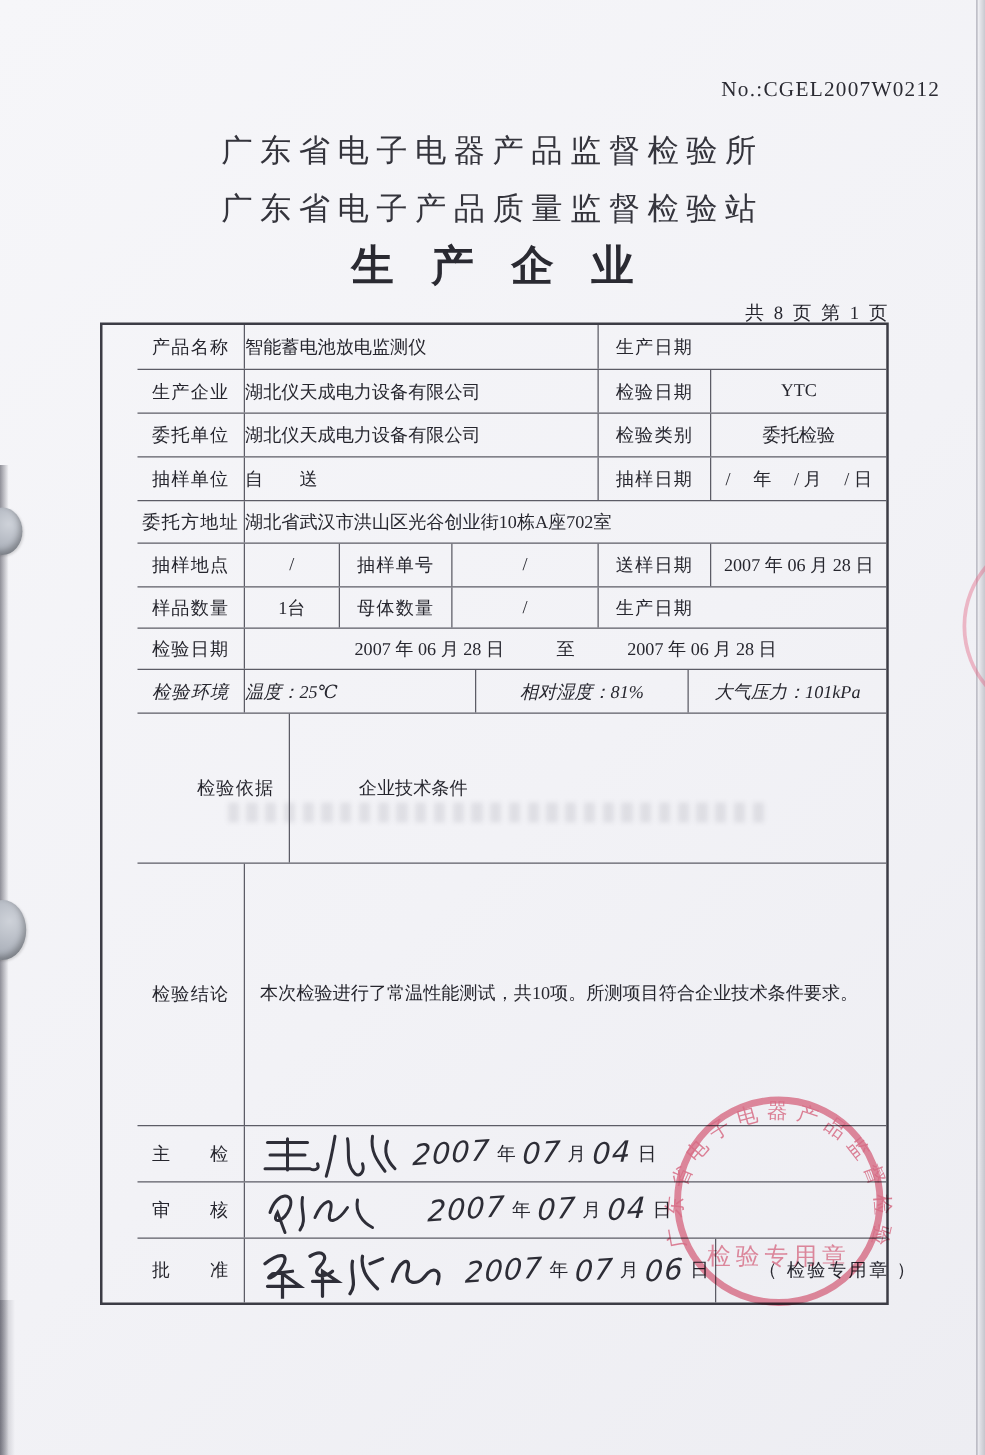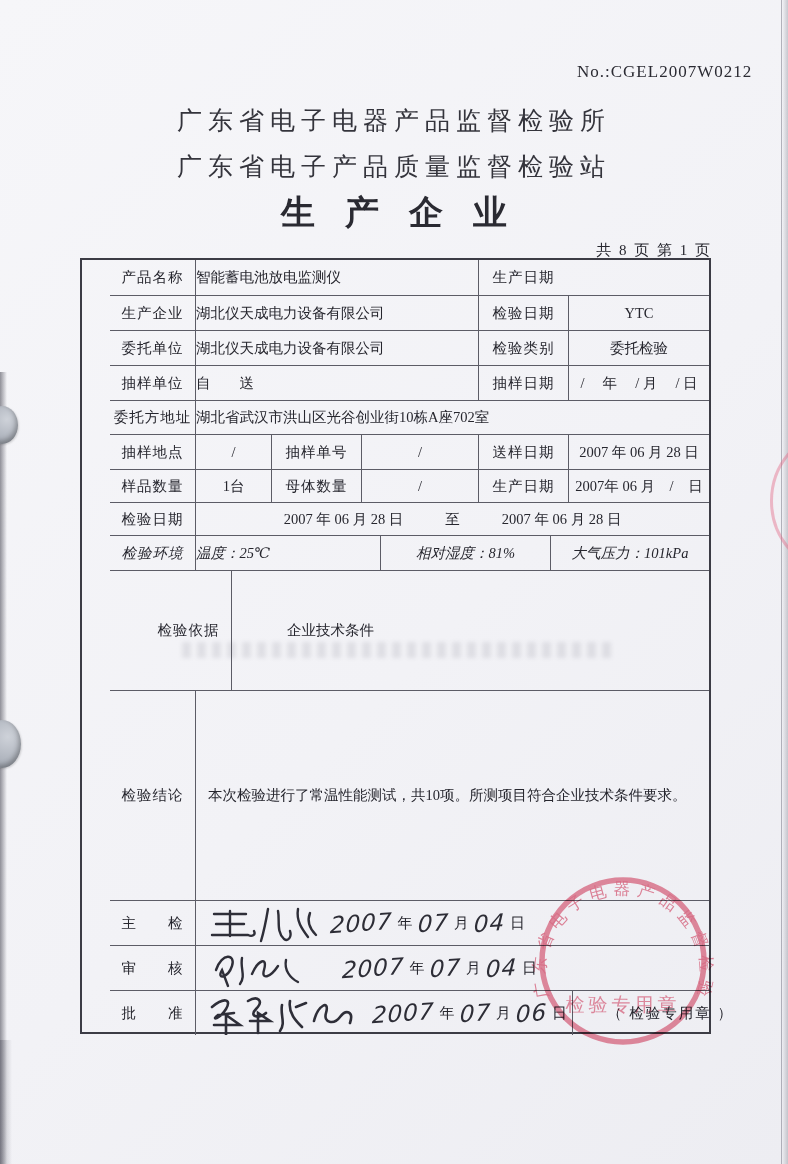--- a/index.html
+++ b/index.html
@@ -49,21 +49,21 @@
   .lab { justify-content:center; letter-spacing:1px; }
   .val-l { }
   .val-c { justify-content:center; }
   .cols4 { grid-template-columns:85px 283px 90px auto; }
   .cols2 { grid-template-columns:85px auto; }
   .cols6 { grid-template-columns:85px 76px 90px 117px 90px auto; }
   .cols-env { grid-template-columns:85px 185px 170px auto;font-style:italic; }
   .cols-last { grid-template-columns:85px auto 196px; }
   .h35 { height:35px; } .h34 { height:34px; } .h33 { height:33px; }
   .h-dep { height:120px;padding-left:36px; } .h-con { height:210px; }
-  .h-sig { height:45px; } .h-sig-l { height:42px; }
+  .h-sig { height:45px; } .h-sig-l { height:52px; }
   .dep-val { padding-left:55px; }
   .con-val { padding:10px 18px 10px 12px; line-height:1.6; }
   .date-row-val { justify-content:center; gap:42px; }
 
   
   .sig-cell { padding-left:10px; gap:6px; overflow:visible; }
   .sig-svg { flex:0 0 auto; }
   .hw { font-family:"DejaVu Sans",sans-serif; font-style:italic; font-size:23px;
     color:#2d2d36; display:inline-block; transform:rotate(-4deg) skewX(-7deg);
     letter-spacing:1px; }
@@ -136,21 +136,20 @@
       <div class="lab">送样日期</div>
       <div class="val-c">2007 年 06 月 28 日</div>
     </div>
 
     <div class="t-row cols6 h33">
       <div class="lab">样品数量</div>
       <div class="val-c">1台</div>
       <div class="lab">母体数量</div>
       <div class="val-c">/</div>
       <div class="lab">生产日期</div>
-      <div class="val-c">2007年 06 月　/　日</div>
     </div>
 
     <div class="t-row cols2 h33">
       <div class="lab">检验日期</div>
       <div class="date-row-val">
         <span>2007 年 06 月 28 日</span>
         <span>至</span>
         <span>2007 年 06 月 28 日</span>
       </div>
     </div>

